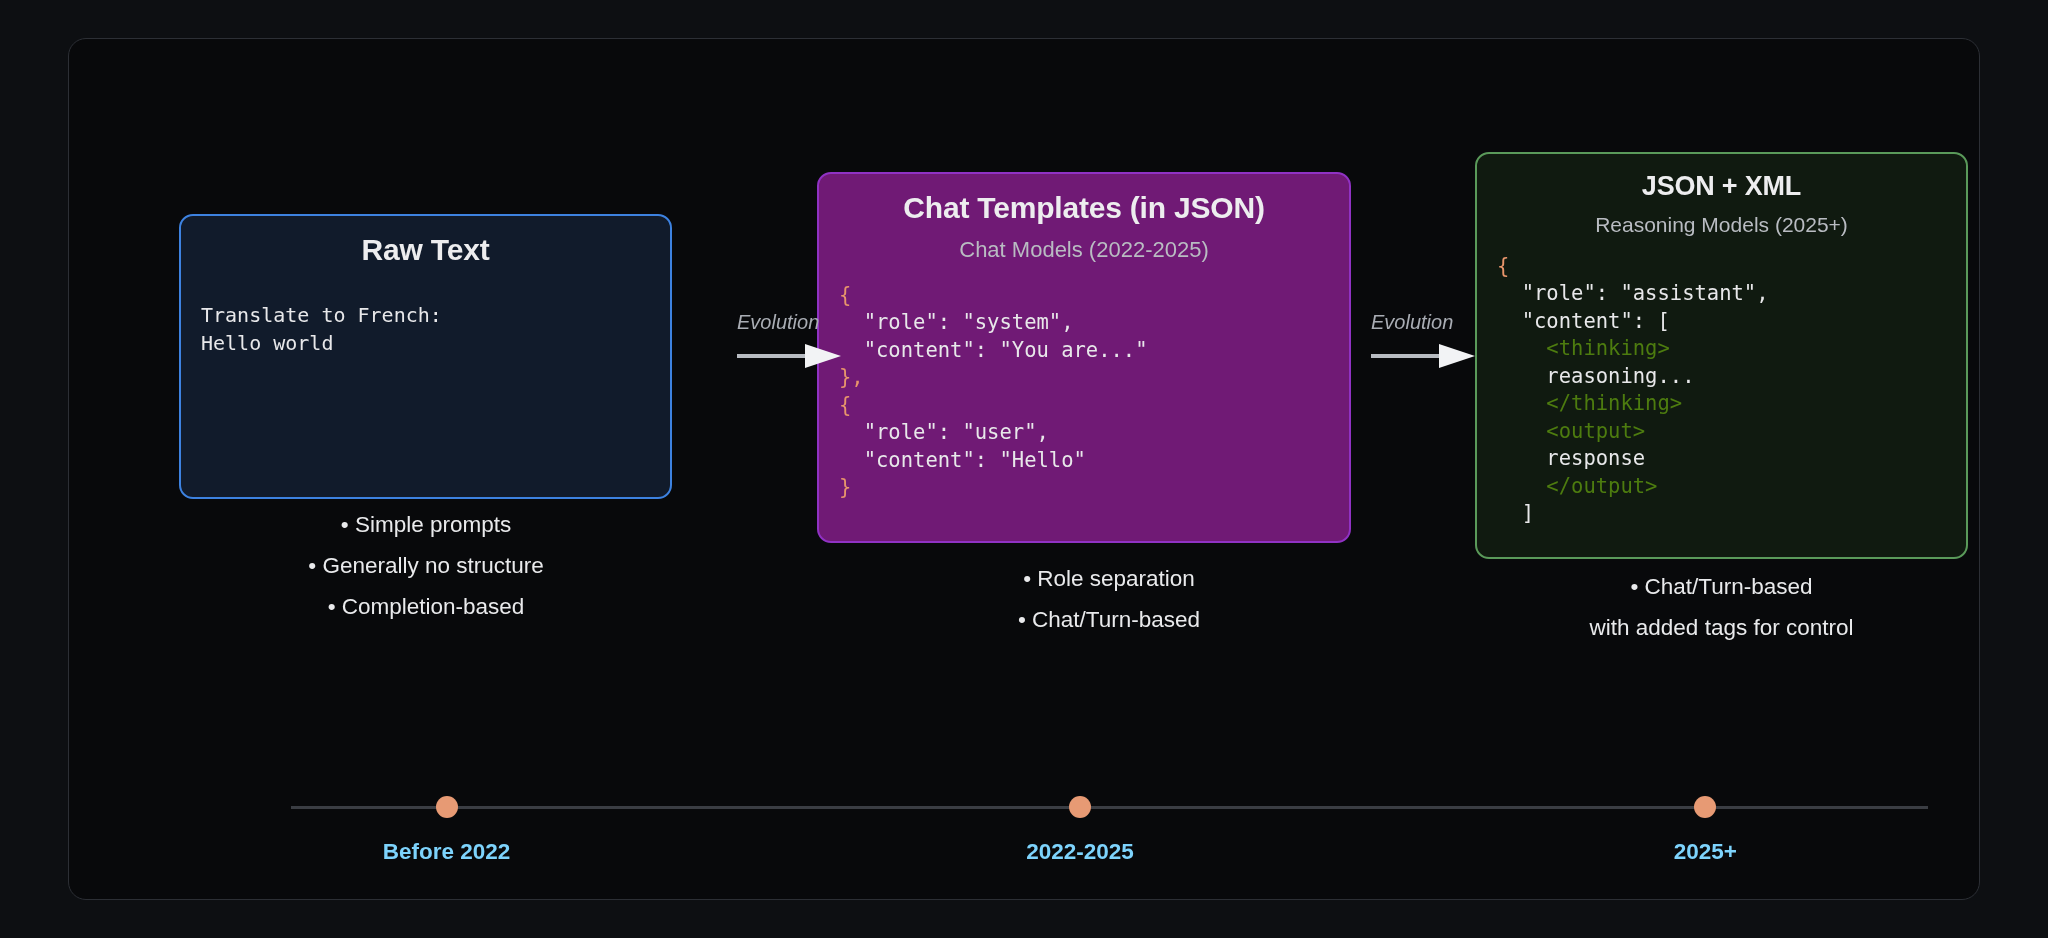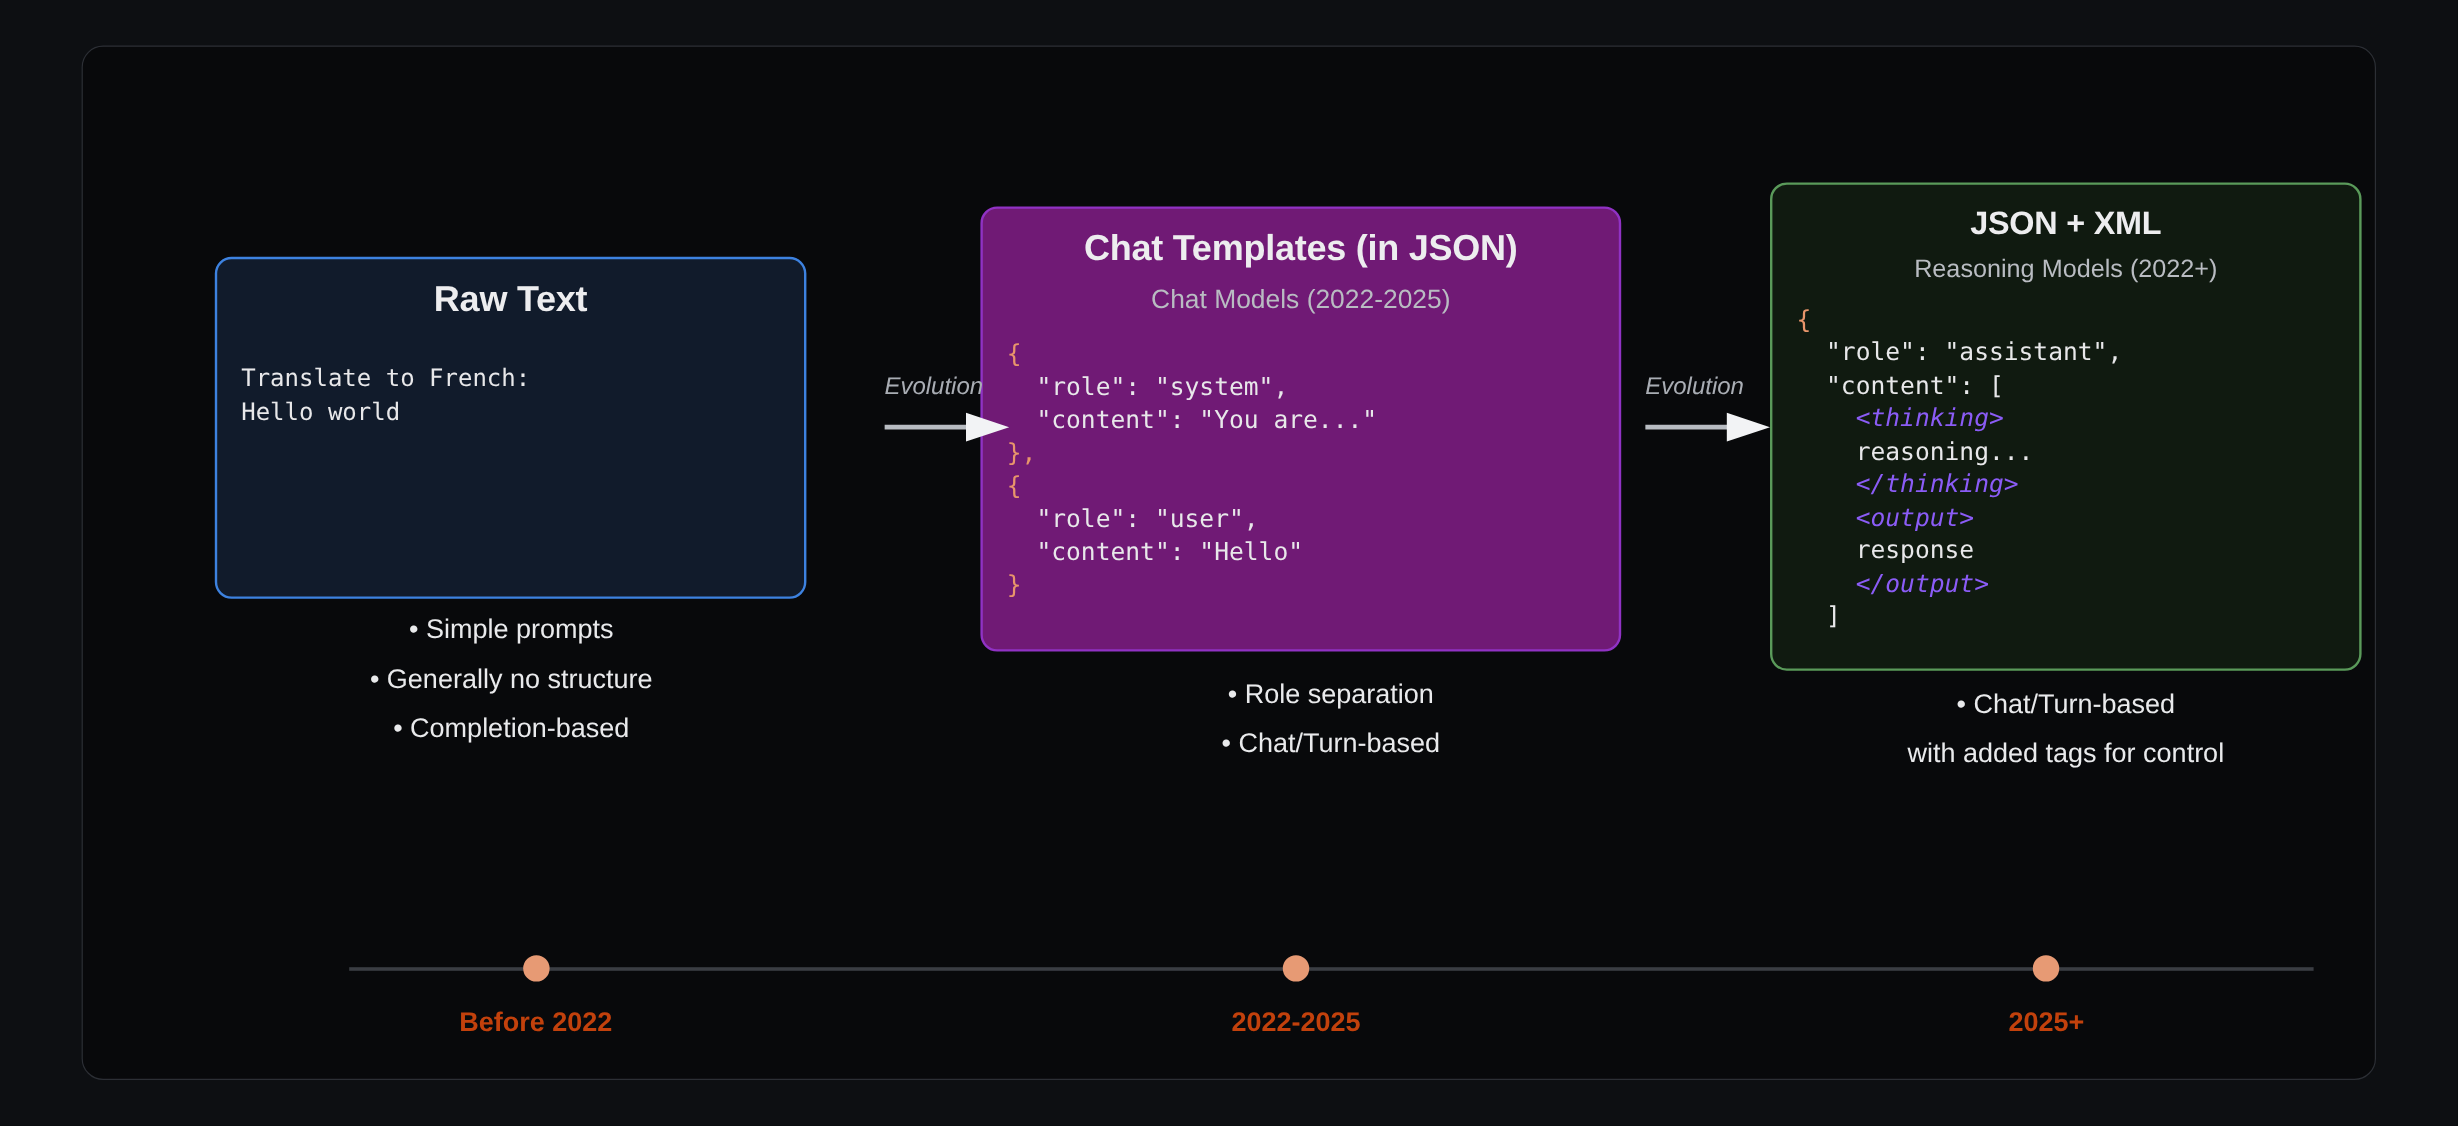--- a/index.html
+++ b/index.html
@@ -47,21 +47,21 @@
   .sub-wrap { text-align:center; margin-top:10px; }
   .code {
     font-family:"DejaVu Sans Mono", monospace;
     font-size:20.5px;
     line-height:27.5px;
     color:#e8e8ea;
     white-space:pre;
     margin-top:18px;
   }
   .code .brace { color:#e8956b; }
-  .code .tag { color:#8b5cf6;font-style:italic; }
+  .code .tag { color:#4d7c0f; }
 
   
   #card1 {
     left:110px; top:175px;
     width:493px; height:285px;
     background:#111b2b;
     border:2.5px solid #3d82e0;
   }
   #card1 .code { margin-top:34px; font-size:20px; }
 
@@ -126,21 +126,21 @@
     border-radius:50%;
     background:#e79a74;
   }
   .tl-label {
     position:absolute;
     left:-140px; top:55px;
     width:280px;
     text-align:center;
     font-size:22.5px;
     font-weight:bold;
-    color:#c2410c;
+    color:#7dd3fc;
     white-space:nowrap;
   }
 </style>
 </head>
 <body>
 
 <div id="panel">
 
   <div class="card" id="card1">
     <div class="card-title">Raw Text</div>
@@ -156,21 +156,21 @@
 <span>  "content": "You are..."</span>
 <span class="brace">},</span>
 <span class="brace">{</span>
 <span>  "role": "user",</span>
 <span>  "content": "Hello"</span>
 <span class="brace">}</span></div>
   </div>
 
   <div class="card" id="card3">
     <div class="card-title">JSON + XML</div>
-    <div class="card-sub">Reasoning Models (2022+)</div>
+    <div class="card-sub">Reasoning Models (2025+)</div>
     <div class="code" id="code3"><span class="brace">{</span>
 <span>  "role": "assistant",</span>
 <span>  "content": [</span>
 <span class="tag">    &lt;thinking&gt;</span>
 <span>    reasoning...</span>
 <span class="tag">    &lt;/thinking&gt;</span>
 <span class="tag">    &lt;output&gt;</span>
 <span>    response</span>
 <span class="tag">    &lt;/output&gt;</span>
 <span>  ]</span></div>

